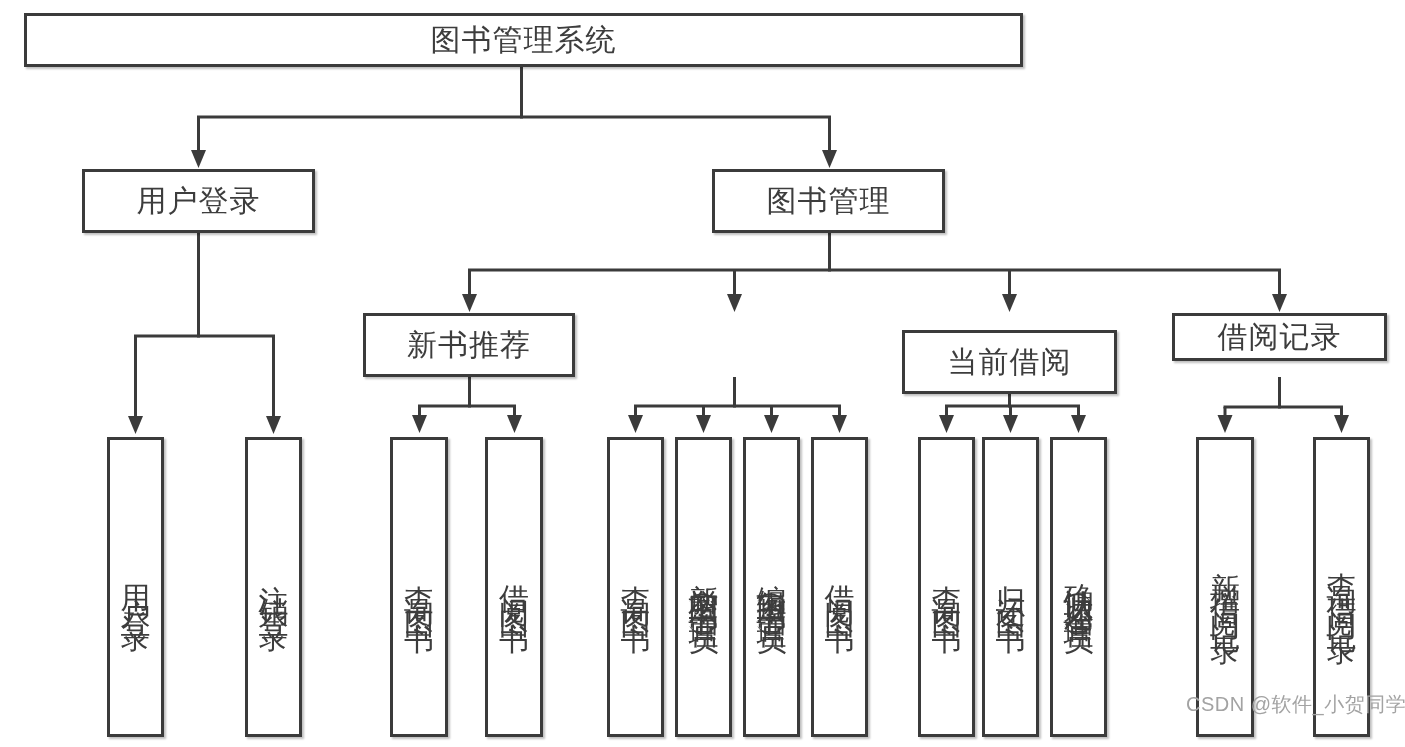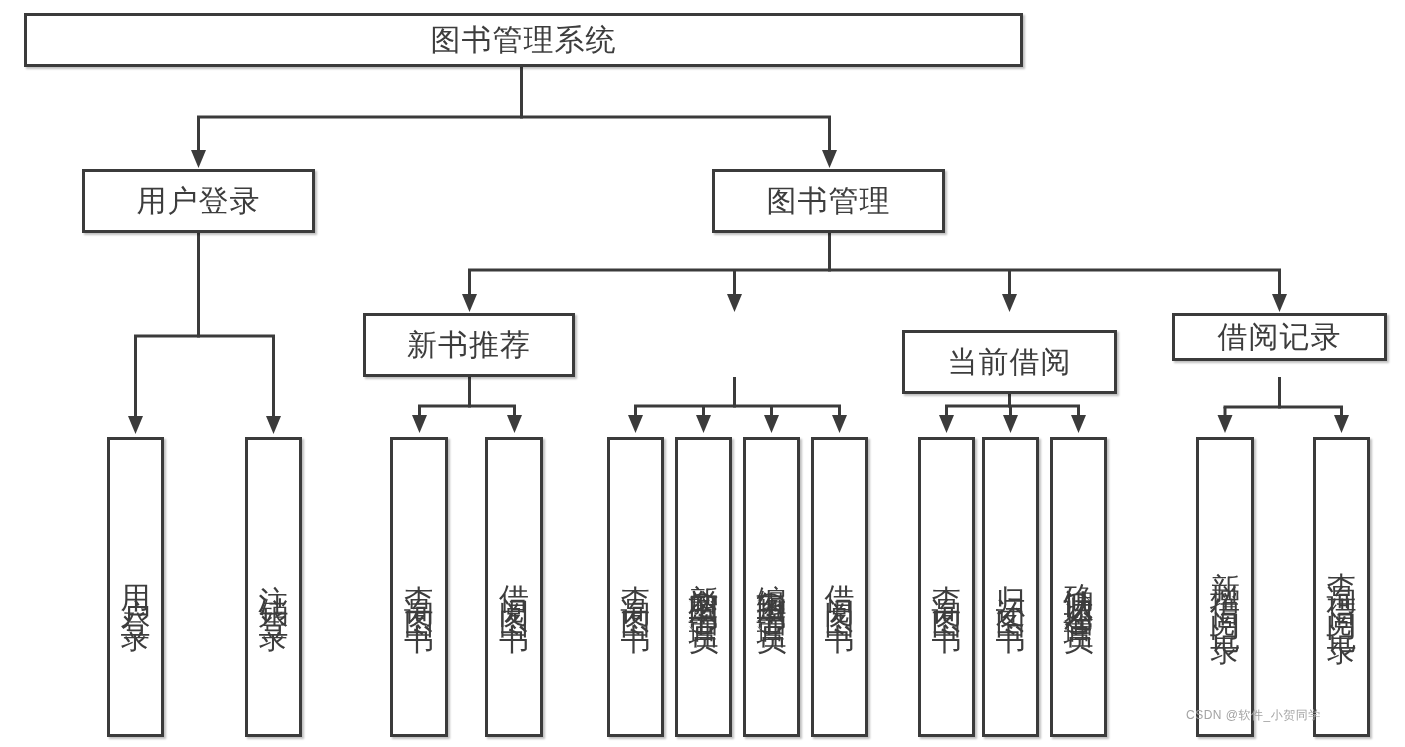--- a/index.html
+++ b/index.html
@@ -57,26 +57,25 @@
   .n-c4 { left: 811px;  }
   .n-d1 { left: 918px;  }
   .n-d2 { left: 982px;  }
   .n-d3 { left: 1050px; }
   .n-e1 { left: 1196px; width: 58px; }
   .n-e2 { left: 1313px; }
   .watermark {
     position: absolute;
     left: 1186px;
     top: 691px;
-    font-size: 12px;
+    font-size: 20px;
     color: #a3a3a3;
     white-space: nowrap;
     z-index: 10;
     letter-spacing: 0.5px;
-    margin-top: 16px;
   }
 </style>
 </head>
 <body>
 
 <div class="canvas">
 
   <svg class="lines" width="1405" height="747" viewBox="0 0 1405 747" xmlns="http://www.w3.org/2000/svg">
     <g stroke="#3b3b3b" stroke-width="3" fill="none">
 

